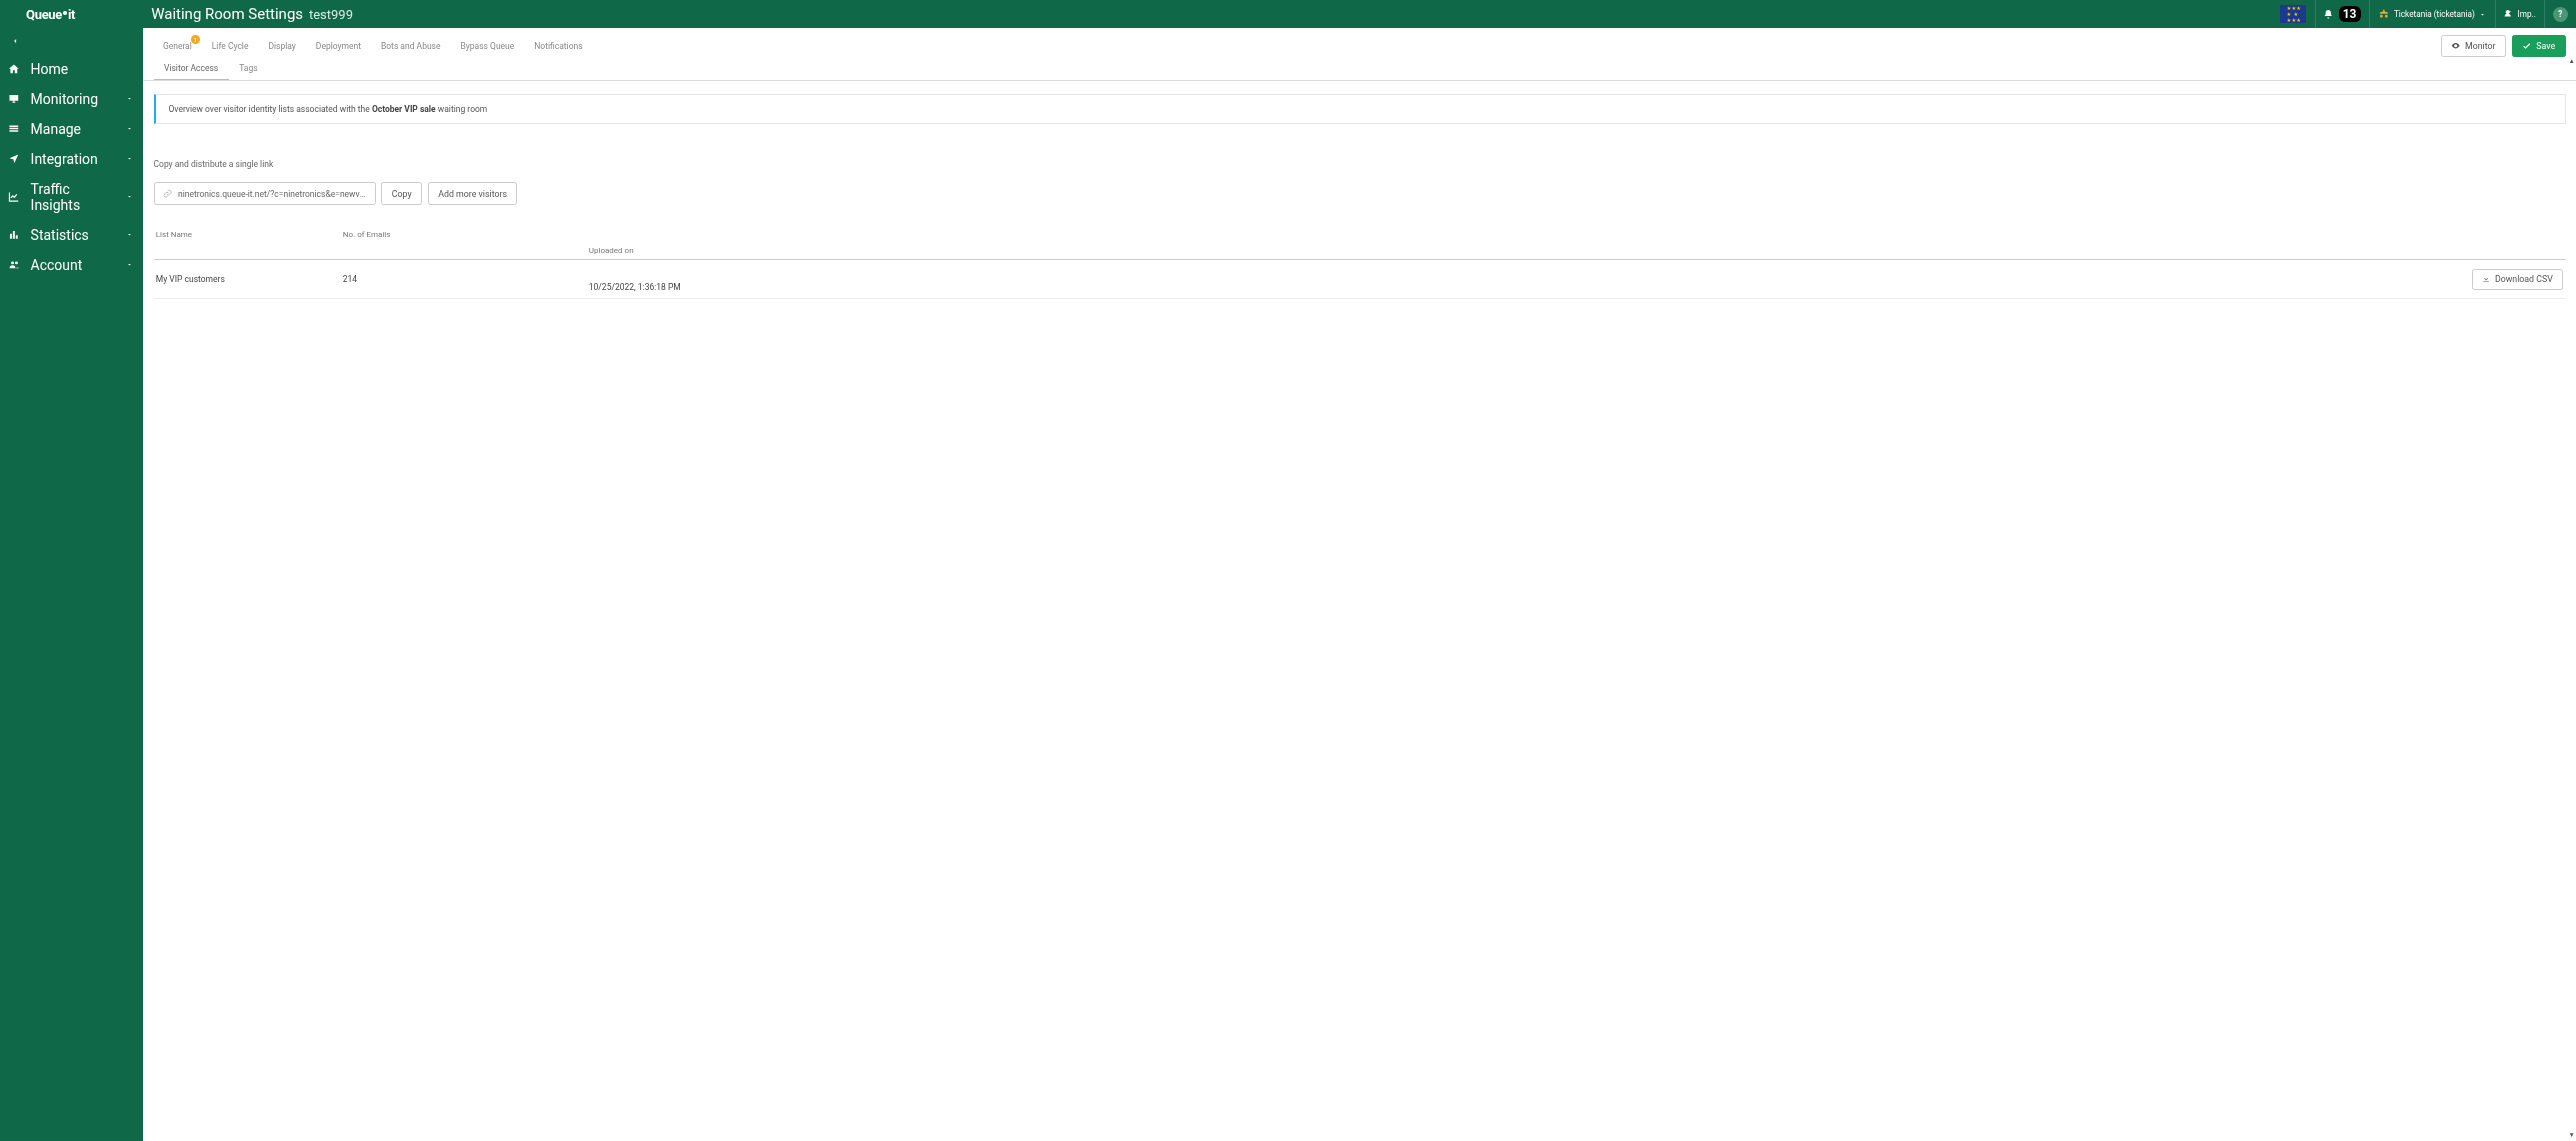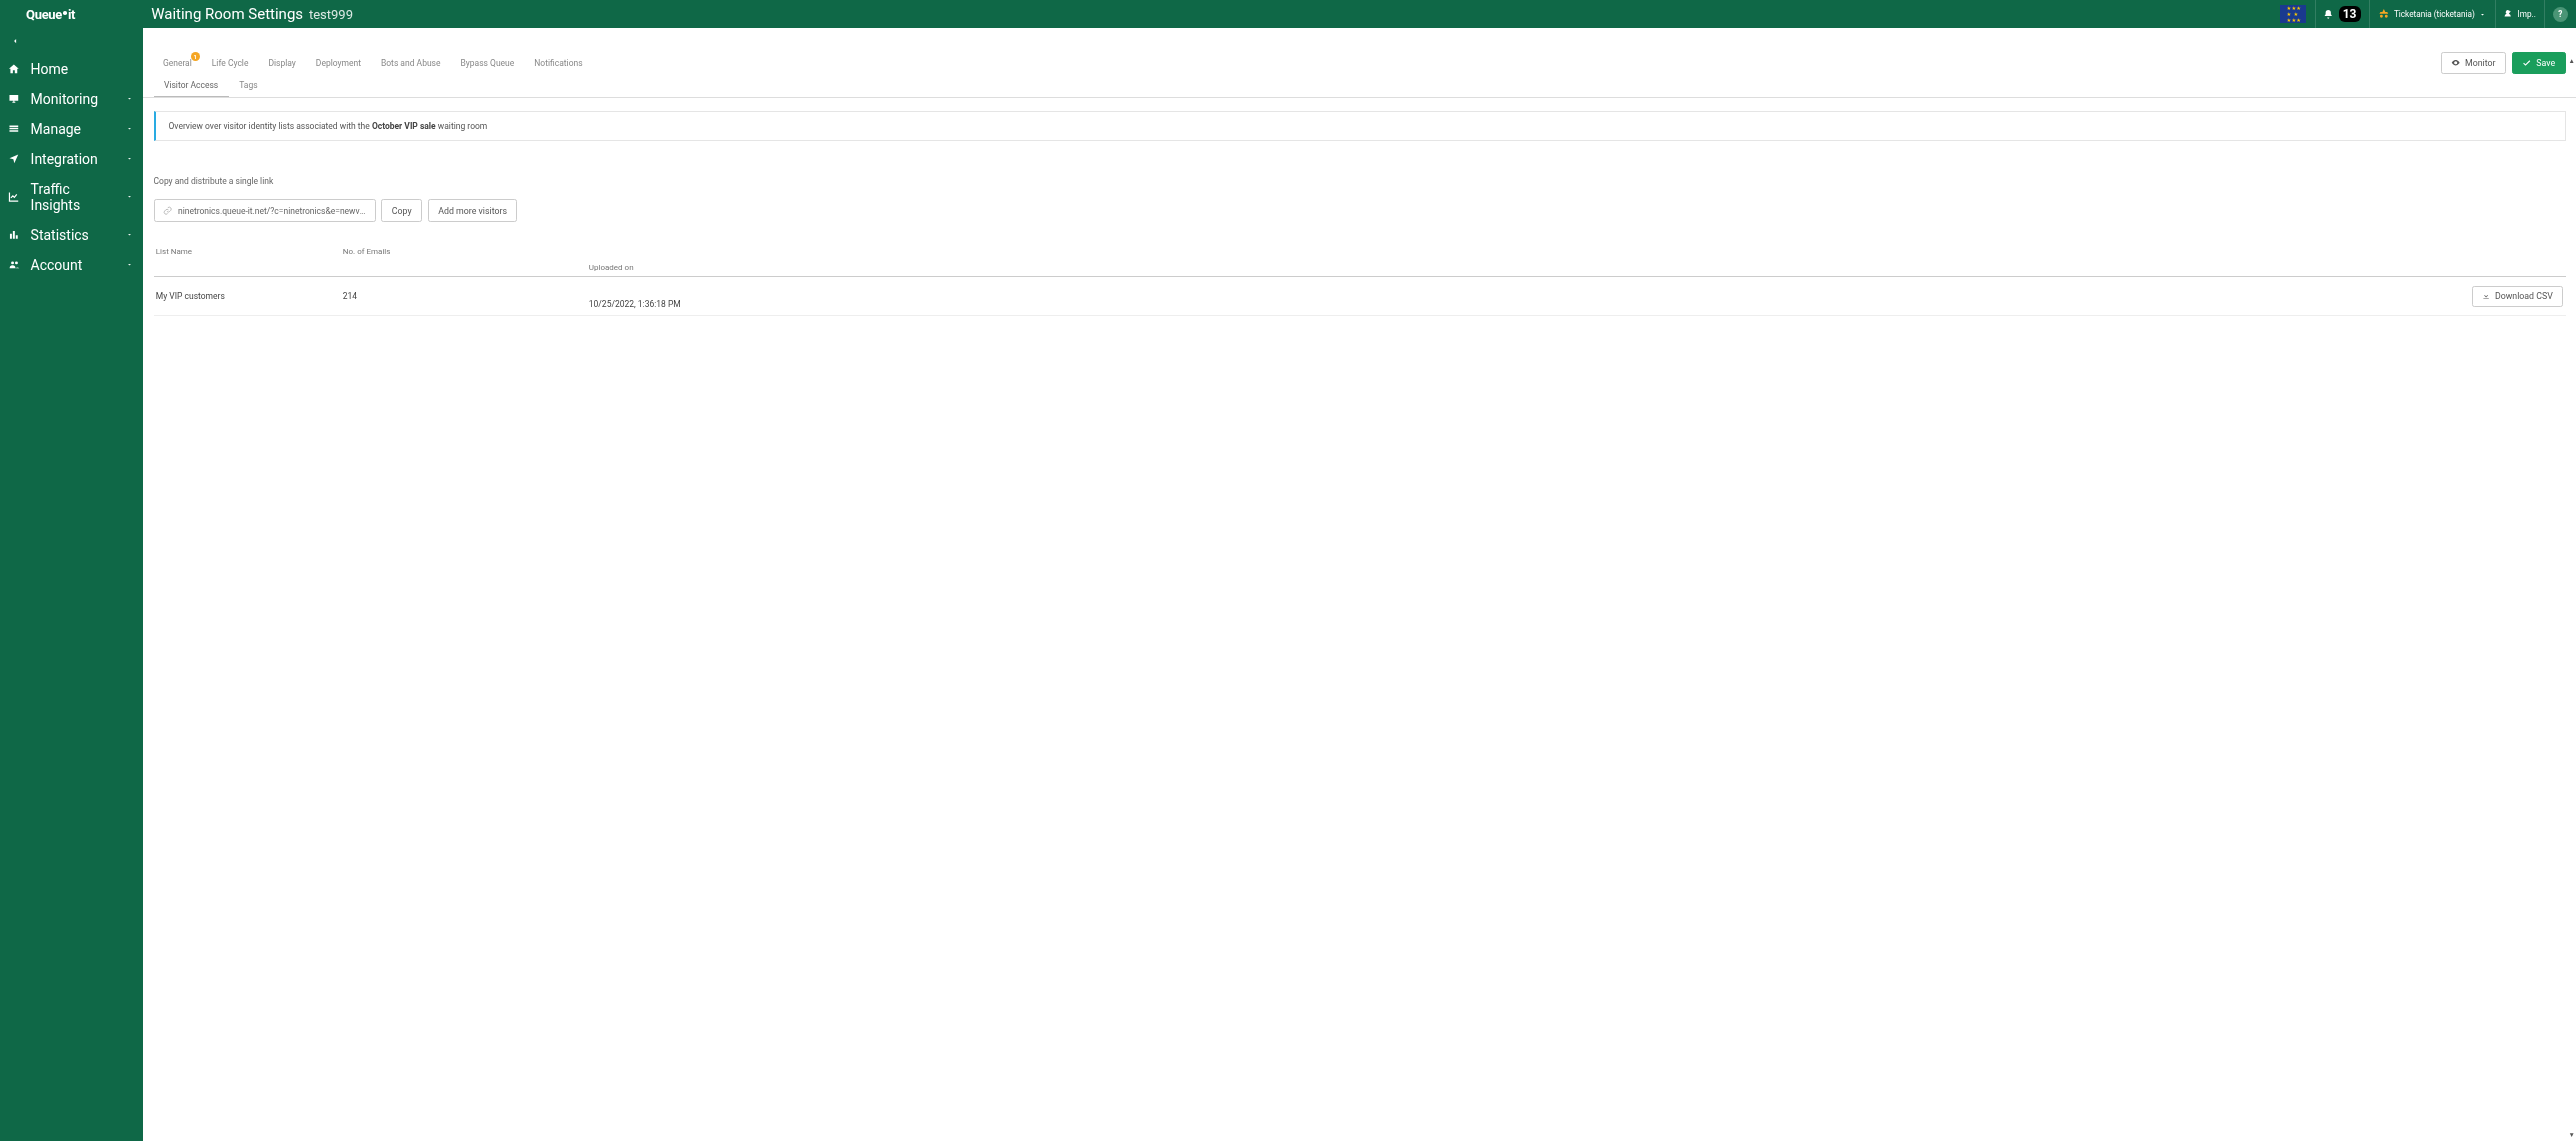--- a/index.html
+++ b/index.html
@@ -96,21 +96,20 @@
   background:#fff;
   overflow-y:auto;
   position:relative;
 }
 .tabs-row {
   display:flex;
   align-items:center;
   padding: 7px 10.5px 0 10.5px;
   gap: 3.5px;
   border-bottom: none;
-  margin-top: 17px;
 }
 .tabs-left { display:flex; flex-wrap:wrap; gap: 1.2px; flex:1; }
 .tab {
   padding: 5.9px 9.4px;
   font-size: 8.5px;
   color: #888;
   cursor: pointer;
   position: relative;
 }
 .tab-badge {

